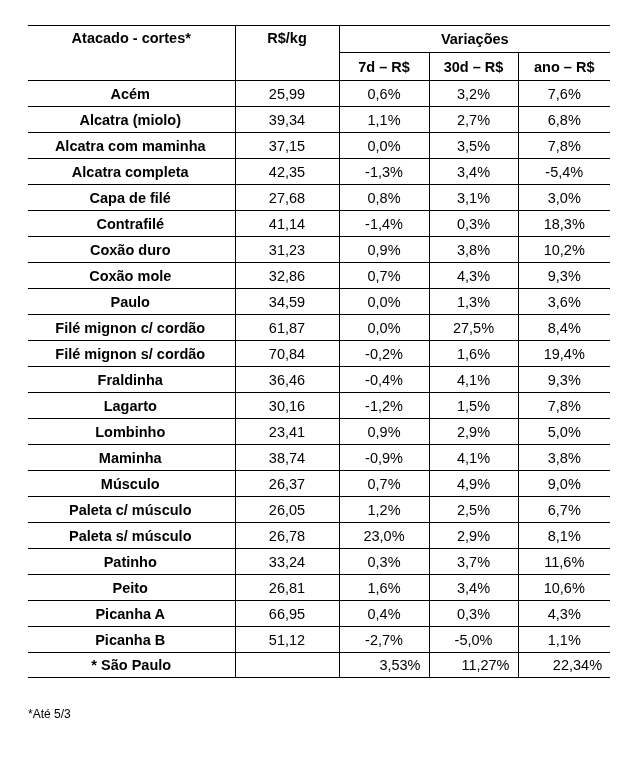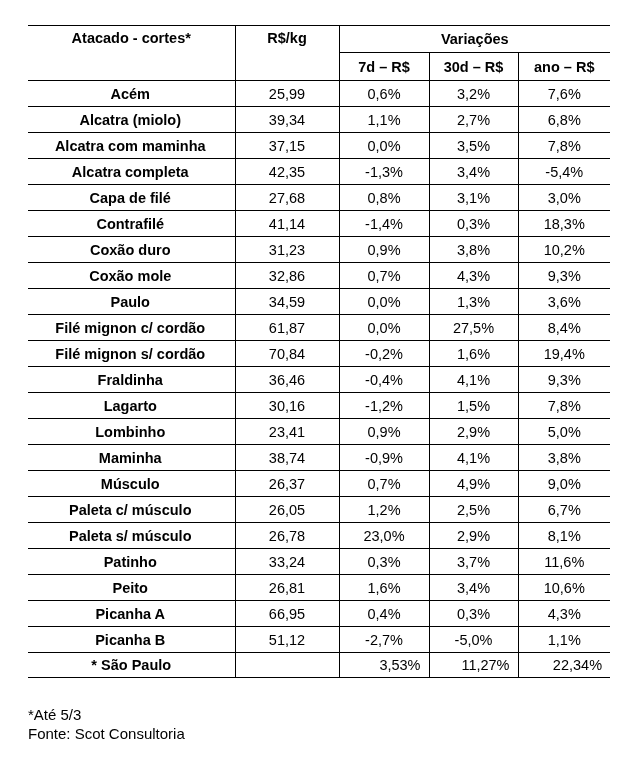--- a/index.html
+++ b/index.html
@@ -28,21 +28,21 @@
     tr > *:last-child { border-right: none; }
     th { font-weight: bold; text-align: center; }
     th.h-main { vertical-align: top; padding-top: 4px; height: 27px; }
     th.h-var { height: 27px; }
     th.h-sub { height: 28px; }
     td.name { font-weight: bold; text-align: center; padding-left: 4px; }
     td.num { text-align: center; }
     tr.total td { height: 25px; }
     td.total-label { font-weight: bold; text-align: center; }
     td.total-val { text-align: right; padding-right: 8px; margin-top: 28px; }
-    .footer { position: absolute; left: 28px; top: 705px; font-size: 15px; line-height: 19px; }
+    .footer { position: absolute; left: 28px; top: 705px; font-size: 12px; line-height: 19px; }
   </style>
 </head>
 <body>
 
 <div class="wrap">
   <table>
     <colgroup>
         <col class="c1">
         <col class="c2">
         <col class="c3">
@@ -222,14 +222,13 @@
           <td class="total-val">3,53%</td>
           <td class="total-val">11,27%</td>
           <td class="total-val">22,34%</td>
         </tr>
       </tbody>
   </table>
 </div>
 
 <div class="footer">
   <div>*Até 5/3</div>
-  <div>Fonte: Scot Consultoria</div>
 </div>
 
 </body></html>

